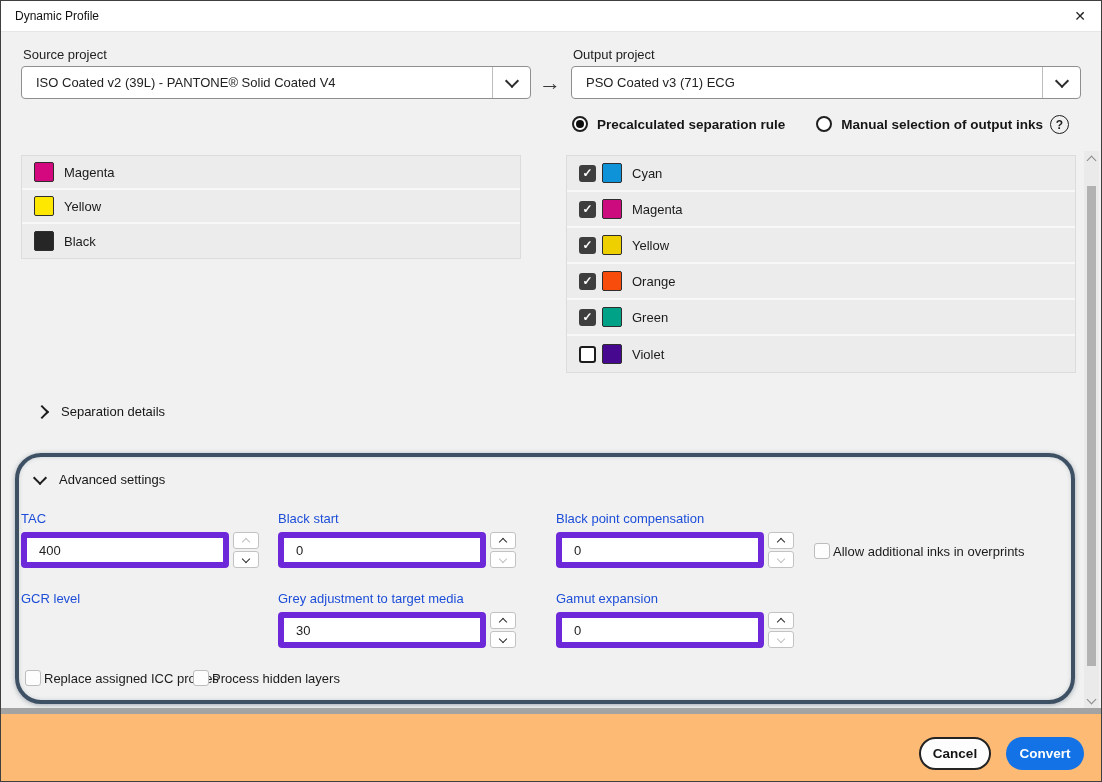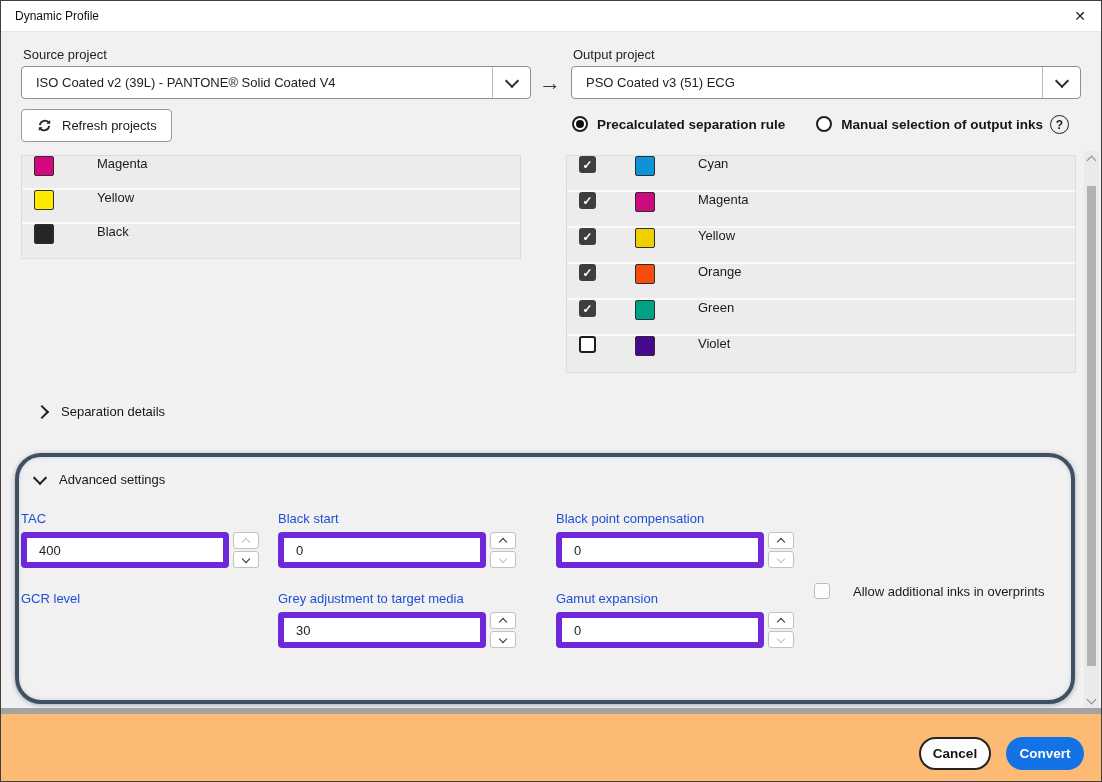--- a/index.html
+++ b/index.html
@@ -31,21 +31,21 @@
     border-radius:4px;display:flex;align-items:center;gap:9px;padding:0 14px;font-size:13px;color:#1b1b1b;box-sizing:border-box;}
   
   .radiorow{position:absolute;top:84px;left:571px;display:flex;align-items:center;}
   .radio{width:16px;height:16px;border:2px solid #1f1f1f;border-radius:50%;background:#fff;position:relative;box-sizing:border-box;flex:none;}
   .radio.selected::after{content:"";position:absolute;inset:2px;background:#0d0d0d;border-radius:50%;}
   .radiolabel{font-size:13.5px;font-weight:600;color:#161616;margin-left:9px;}
   .helpicon{position:absolute;left:1049px;top:83px;width:19px;height:19px;border:1.6px solid #1f1f1f;border-radius:50%;
     display:flex;align-items:center;justify-content:center;font-size:12px;font-weight:bold;color:#1f1f1f;box-sizing:border-box;}
   
   .inklist{position:absolute;border:1px solid #dcdcdc;background:#f8f8f8;box-sizing:border-box;}
-  .inkrow{display:flex;align-items:flex-start;background:#ececec;border-bottom:2px solid #f8f8f8;padding:0 12px;box-sizing:border-box;gap:33px;}
+  .inkrow{display:flex;align-items:center;background:#ececec;border-bottom:2px solid #f8f8f8;padding:0 12px;box-sizing:border-box;}
   .inkrow:last-child{border-bottom:none;}
   .swatch{width:20px;height:20px;border:1.5px solid #2e2e2e;border-radius:2px;box-sizing:border-box;flex:none;}
   .inkname{font-size:13px;color:#1b1b1b;margin-left:10px;}
   .cb{width:17px;height:17px;border-radius:3px;box-sizing:border-box;background:#fff;border:2px solid #1c1c1c;
     display:flex;align-items:center;justify-content:center;flex:none;}
   .cb.checked{background:#3e3e3e;border-color:#3e3e3e;}
   .cb.checked::after{content:"✓";color:#fff;font-size:12px;font-weight:bold;line-height:1;}
   .cb.light{border:1.5px solid #bdbdbd;background:#fdfdfd;}
   
   .vscroll{position:absolute;left:1083px;top:119px;width:15px;height:557px;background:#eaeaea;}
@@ -64,21 +64,21 @@
   .flabel{font-size:13px;color:#1d4ed8;margin-bottom:6px;}
   .fctrl{display:flex;align-items:stretch;gap:4px;height:36px;}
   .numinput{width:208px;height:36px;border:6px solid #6d28d9;border-radius:4px;background:#fff;
     padding:0 12px;font-size:13px;color:#222;box-sizing:border-box;font-family:"Liberation Sans",sans-serif;outline:none;}
   .spin{width:26px;display:flex;flex-direction:column;gap:2px;}
   .sbtn{flex:1;background:#fff;border:1px solid #c2c2c2;border-radius:3px;display:flex;align-items:center;justify-content:center;}
   .sbtn .chev{width:5px;height:5px;border-width:1.8px;border-color:#2c2c2c;}
   .sbtn .chev.down{margin-top:-2px;}
   .sbtn .chev.up{margin-bottom:-2px;}
   .sbtn.disabled .chev{border-color:#c0c0c0;}
-  .opt{position:absolute;display:flex;align-items:center;gap:23px;font-size:13px;color:#1b1b1b;margin-top:40px;}
+  .opt{position:absolute;display:flex;align-items:center;gap:3px;font-size:13px;color:#1b1b1b;}
   .opt .cb{width:16px;height:16px;}
   
   .footer{position:absolute;left:0;top:707px;width:1102px;height:74px;background:#fdba74;border-top:6px solid #a3a3a3;}
   .btn{position:absolute;top:23px;height:33px;border-radius:17px;display:flex;align-items:center;justify-content:center;
     font-size:13.5px;font-weight:bold;box-sizing:border-box;}
   .btn-cancel{left:918px;width:72px;background:#fdfdfd;border:2px solid #232323;color:#141414;}
   .btn-convert{left:1005px;width:78px;background:#1373e6;border:none;color:#fff;}
 </style>
 </head>
 <body>
@@ -97,35 +97,26 @@
       <span class="val">ISO Coated v2 (39L) - PANTONE® Solid Coated V4</span>
       <span class="dd">
           <i class="chev down"></i>
         </span>
     </div>
 
     <span class="arrow" style="left:538px;top:38px">→</span>
 
     <span class="lbl" style="left:572px;top:15px">Output project</span>
     <div class="combo" style="left:570px;top:34px;width:510px">
-      <span class="val">PSO Coated v3 (51) ECG</span>
+      <span class="val">PSO Coated v3 (71) ECG</span>
       <span class="dd">
           <i class="chev down"></i>
         </span>
     </div>
 
-    <div class="btn-refresh">
-      <svg width="17" height="17" viewBox="0 0 18 18">
-        <path d="M4.1 11.6 A5.3 5.3 0 0 0 13.9 9.4" fill="none" stroke="#262626" stroke-width="1.9"></path>
-        <path d="M13.9 6.4 A5.3 5.3 0 0 0 4.1 8.6" fill="none" stroke="#262626" stroke-width="1.9"></path>
-        <path d="M15 3.2 L15 7.2 L11 7.2 Z" fill="#262626"></path>
-        <path d="M3 14.8 L3 10.8 L7 10.8 Z" fill="#262626"></path>
-      </svg>
-      <span>Refresh projects</span>
-    </div>
 
     <div class="radiorow">
       <span class="radio selected"></span>
       <span class="radiolabel">Precalculated separation rule</span>
       <span style="width:31px"></span>
       <span class="radio"></span>
       <span class="radiolabel">Manual selection of output inks</span>
     </div>
     <span class="helpicon">?</span>
 

